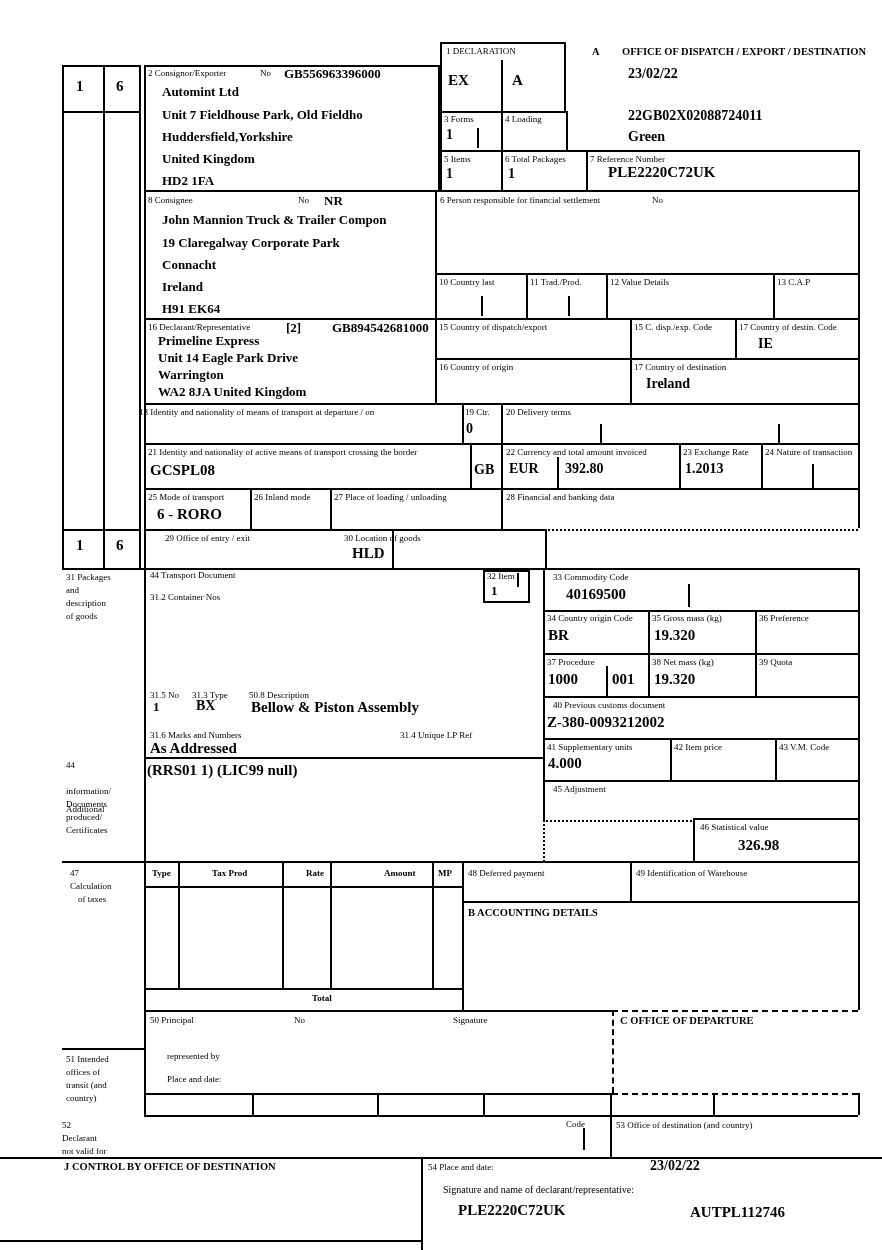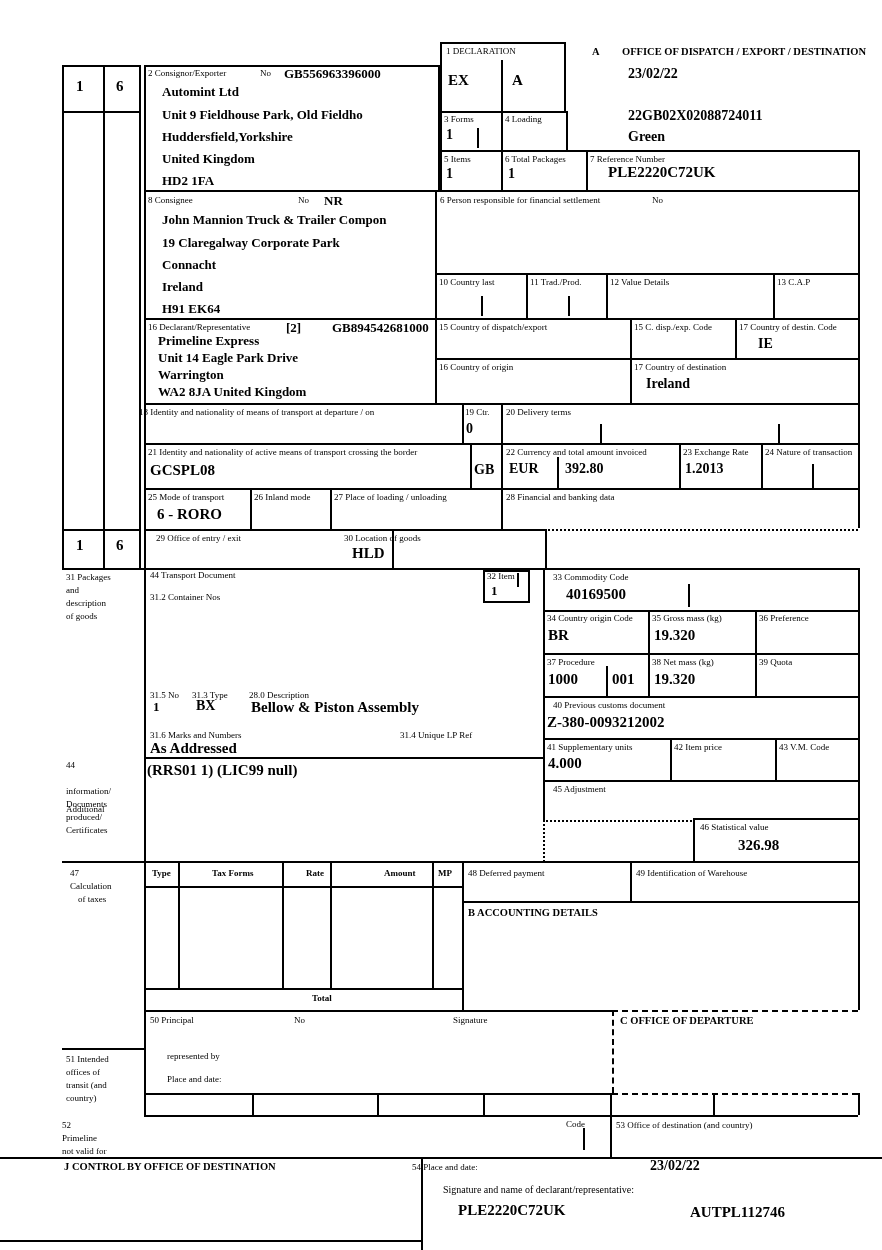--- a/index.html
+++ b/index.html
@@ -41,21 +41,21 @@
   <div class="vn" style="left:858px;top:150px;height:378px"></div>
   <div class="vn" style="left:858px;top:568px;height:293px"></div>
   <div class="vn" style="left:858px;top:861px;height:149px"></div>
   <div class="vn" style="left:858px;top:1093px;height:22px"></div>
 
   <div class="hl" style="left:144px;top:65px;width:296px"></div>
   <div class="l" style="left:148px;top:68px">2 Consignor/Exporter</div>
   <div class="l" style="left:260px;top:68px">No</div>
   <div class="a" style="left:284px;top:66px">GB556963396000</div>
   <div class="a" style="left:162px;top:84px">Automint Ltd</div>
-  <div class="a" style="left:162px;top:107px">Unit 9 Fieldhouse Park, Old Fieldho</div>
+  <div class="a" style="left:162px;top:107px">Unit 7 Fieldhouse Park, Old Fieldho</div>
   <div class="a" style="left:162px;top:129px">Huddersfield,Yorkshire</div>
   <div class="a" style="left:162px;top:151px">United Kingdom</div>
   <div class="a" style="left:162px;top:173px">HD2 1FA</div>
 
   <div class="hl" style="left:440px;top:42px;width:126px"></div>
   <div class="vn" style="left:440px;top:42px;height:69px"></div>
   <div class="vn" style="left:564px;top:42px;height:69px"></div>
   <div class="vn" style="left:501px;top:60px;height:51px"></div>
   <div class="l" style="left:446px;top:46px">1 DECLARATION</div>
   <div class="vl" style="left:448px;top:72px">EX</div>
@@ -163,21 +163,21 @@
   <div class="l" style="left:148px;top:492px">25 Mode of transport</div>
   <div class="vl" style="left:157px;top:506px">6 - RORO</div>
   <div class="l" style="left:254px;top:492px">26 Inland mode</div>
   <div class="l" style="left:334px;top:492px">27 Place of loading / unloading</div>
   <div class="l" style="left:506px;top:492px">28 Financial and banking data</div>
 
   <div class="hl" style="left:144px;top:529px;width:401px"></div>
   <div class="hd" style="left:545px;top:529px;width:313px"></div>
   <div class="vn" style="left:392px;top:529px;height:39px"></div>
   <div class="vn" style="left:545px;top:529px;height:39px"></div>
-  <div class="l" style="left:156px;top:533px">29 Office of entry / exit</div>
+  <div class="l" style="left:165px;top:533px">29 Office of entry / exit</div>
   <div class="l" style="left:344px;top:533px">30 Location of goods</div>
   <div class="vl" style="left:352px;top:545px">HLD</div>
 
   <div class="hl" style="left:62px;top:568px;width:796px"></div>
   <div class="vn" style="left:543px;top:568px;height:252px"></div>
   <div class="vd" style="left:543px;top:820px;height:42px"></div>
   <div class="hl" style="left:62px;top:861px;width:796px"></div>
 
   <div class="l" style="left:66px;top:572px">31 Packages</div>
   <div class="l" style="left:66px;top:585px">and</div>
@@ -215,21 +215,21 @@
   <div class="vl" style="left:612px;top:671px">001</div>
   <div class="l" style="left:652px;top:657px">38 Net mass (kg)</div>
   <div class="vl" style="left:654px;top:671px">19.320</div>
   <div class="l" style="left:759px;top:657px">39 Quota</div>
   <div class="hl" style="left:543px;top:696px;width:315px"></div>
 
   <div class="l" style="left:150px;top:690px">31.5 No</div>
   <div class="a" style="left:153px;top:699px">1</div>
   <div class="l" style="left:192px;top:690px">31.3 Type</div>
   <div class="v" style="left:196px;top:698px">BX</div>
-  <div class="l" style="left:249px;top:690px">28.0 Description</div>
+  <div class="l" style="left:249px;top:690px">50.8 Description</div>
   <div class="vl" style="left:251px;top:699px">Bellow &amp; Piston Assembly</div>
   <div class="l" style="left:150px;top:730px">31.6 Marks and Numbers</div>
   <div class="vl" style="left:150px;top:740px">As Addressed</div>
   <div class="l" style="left:400px;top:730px">31.4 Unique LP Ref</div>
   <div class="hl" style="left:144px;top:757px;width:401px"></div>
 
   <div class="l" style="left:553px;top:700px">40 Previous customs document</div>
   <div class="vl" style="left:547px;top:714px">Z-380-0093212002</div>
   <div class="hl" style="left:543px;top:738px;width:315px"></div>
   <div class="vn" style="left:670px;top:738px;height:42px"></div>
@@ -259,21 +259,21 @@
   <div class="l" style="left:70px;top:881px">Calculation</div>
   <div class="l" style="left:78px;top:894px">of taxes</div>
   <div class="vn" style="left:178px;top:861px;height:127px"></div>
   <div class="vn" style="left:282px;top:861px;height:127px"></div>
   <div class="vn" style="left:330px;top:861px;height:127px"></div>
   <div class="vn" style="left:432px;top:861px;height:127px"></div>
   <div class="vn" style="left:462px;top:861px;height:149px"></div>
   <div class="hl" style="left:144px;top:886px;width:318px"></div>
   <div class="hl" style="left:144px;top:988px;width:318px"></div>
   <div class="lb" style="left:152px;top:868px">Type</div>
-  <div class="lb" style="left:212px;top:868px">Tax Forms</div>
+  <div class="lb" style="left:212px;top:868px">Tax Prod</div>
   <div class="lb" style="left:306px;top:868px">Rate</div>
   <div class="lb" style="left:384px;top:868px">Amount</div>
   <div class="lb" style="left:438px;top:868px">MP</div>
   <div class="lb" style="left:312px;top:993px">Total</div>
 
   <div class="vn" style="left:630px;top:861px;height:40px"></div>
   <div class="hl" style="left:462px;top:901px;width:396px"></div>
   <div class="l" style="left:468px;top:868px">48 Deferred payment</div>
   <div class="l" style="left:636px;top:868px">49 Identification of Warehouse</div>
   <div class="s" style="left:468px;top:907px">B ACCOUNTING DETAILS</div>
@@ -297,30 +297,30 @@
   <div class="hl" style="left:144px;top:1093px;width:470px"></div>
   <div class="hD" style="left:612px;top:1093px;width:246px"></div>
   <div class="vn" style="left:252px;top:1093px;height:22px"></div>
   <div class="vn" style="left:377px;top:1093px;height:22px"></div>
   <div class="vn" style="left:483px;top:1093px;height:22px"></div>
   <div class="vn" style="left:610px;top:1093px;height:22px"></div>
   <div class="vn" style="left:713px;top:1093px;height:22px"></div>
   <div class="hl" style="left:144px;top:1115px;width:714px"></div>
 
   <div class="l" style="left:62px;top:1120px">52</div>
-  <div class="l" style="left:62px;top:1133px">Primeline</div>
+  <div class="l" style="left:62px;top:1133px">Declarant</div>
   <div class="l" style="left:62px;top:1146px">not valid for</div>
   <div class="l" style="left:566px;top:1119px">Code</div>
   <div class="vn" style="left:583px;top:1128px;height:22px"></div>
   <div class="vn" style="left:610px;top:1115px;height:42px"></div>
   <div class="l" style="left:616px;top:1120px">53 Office of destination (and country)</div>
 
   <div class="hl" style="left:0px;top:1157px;width:882px"></div>
   <div class="s" style="left:64px;top:1161px">J CONTROL BY OFFICE OF DESTINATION</div>
   <div class="vn" style="left:421px;top:1157px;height:93px"></div>
-  <div class="l" style="left:412px;top:1162px">54 Place and date:</div>
+  <div class="l" style="left:428px;top:1162px">54 Place and date:</div>
   <div class="v" style="left:650px;top:1158px">23/02/22</div>
   <div class="l10" style="left:443px;top:1184px">Signature and name of declarant/representative:</div>
   <div class="vl" style="left:458px;top:1202px">PLE2220C72UK</div>
   <div class="vl" style="left:690px;top:1204px">AUTPL112746</div>
   <div class="hl" style="left:0px;top:1240px;width:421px"></div>
 
 </div>
 
 </body></html>

